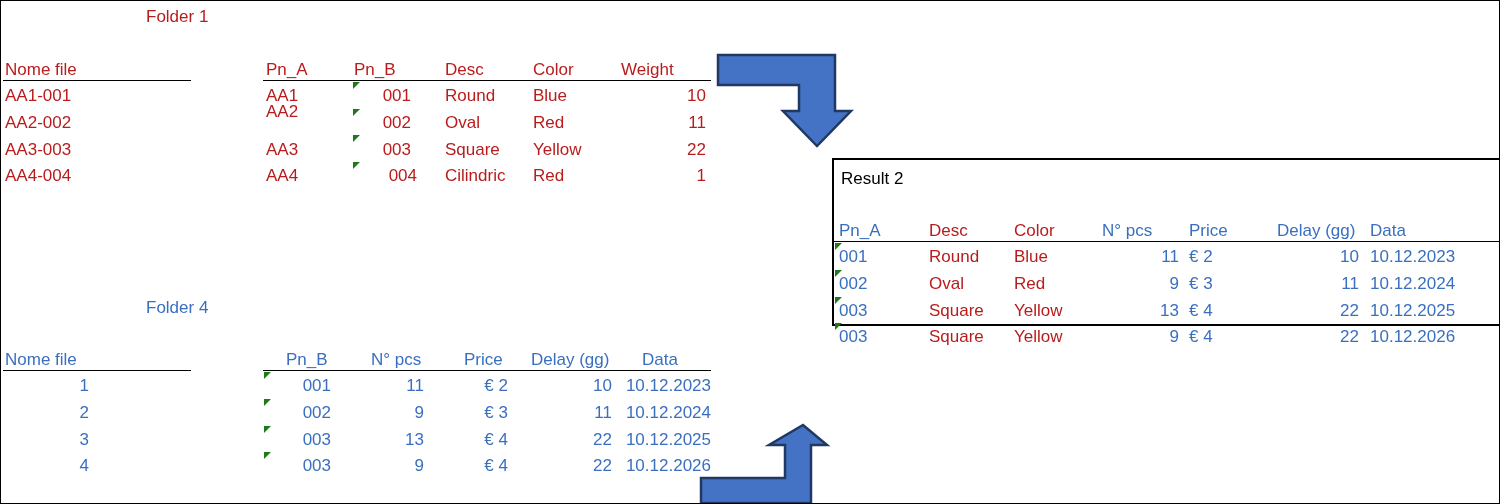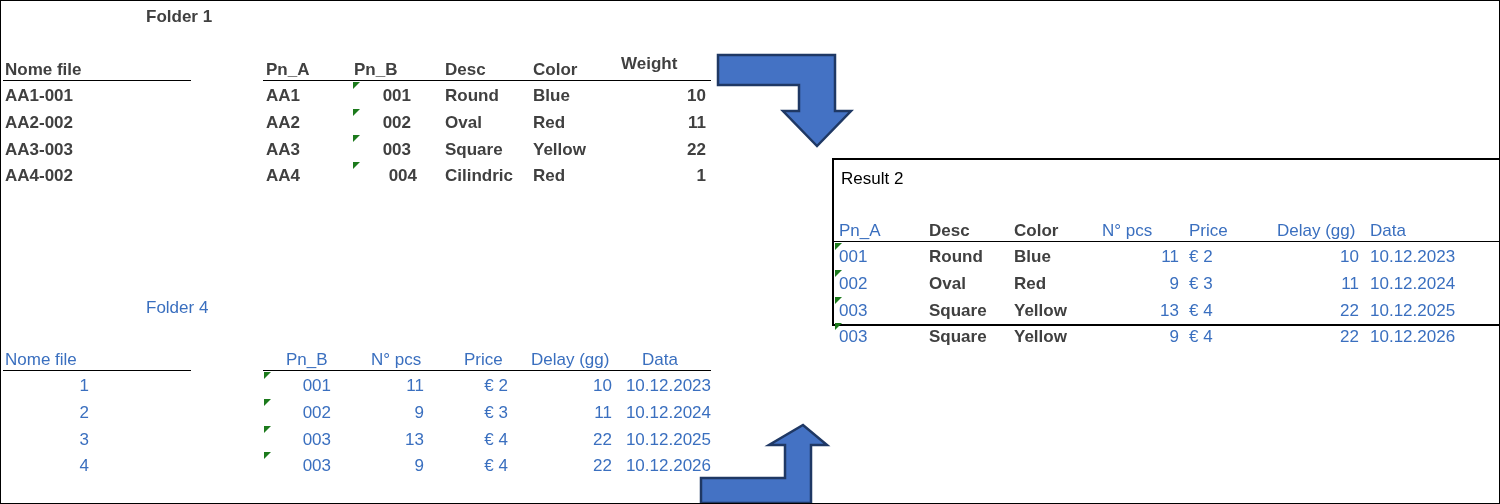--- a/index.html
+++ b/index.html
@@ -13,21 +13,21 @@
   #page {
     position: relative;
     width: 1500px;
     height: 504px;
     background: #ffffff;
     border: 1px solid #000000;
     box-sizing: border-box;
     overflow: hidden;
     font-size: 17px;
   }
-  .red  { color: #404040; font-weight: bold; }
+  .red  { color: #b91c1c; }
   .blue { color: #3A6FBF; }
   .blk  { color: #000000; }
 
   .cell {
     position: absolute;
     white-space: nowrap;
     line-height: 1;
     font-size: 17px;
     font-family: "Liberation Sans", sans-serif;
   }
@@ -65,38 +65,38 @@
 <div id="page">
 
   <div class="cell l red" style="left:145px; top:7px;">Folder 1</div>
 
   <div class="cell l red" style="left:4px; top:60px;">Nome file</div>
   <div class="rule" style="left:2px; top:79px; width:188px;"></div>
 
   <div class="cell l red" style="left:4px; top:86px;">AA1-001</div>
   <div class="cell l red" style="left:4px; top:113px;">AA2-002</div>
   <div class="cell l red" style="left:4px; top:140px;text-align:right;">AA3-003</div>
-  <div class="cell l red" style="left:4px; top:166px;">AA4-002</div>
+  <div class="cell l red" style="left:4px; top:166px;">AA4-004</div>
 
   <div class="cell l red" style="left:265px; top:60px;">Pn_A</div>
   <div class="cell l red" style="left:353px; top:60px;">Pn_B</div>
   <div class="cell l red" style="left:444px; top:60px;">Desc</div>
   <div class="cell l red" style="left:532px; top:60px;">Color</div>
-  <div class="cell l red" style="left:620px; top:54px;">Weight</div>
+  <div class="cell l red" style="left:620px; top:60px;">Weight</div>
   <div class="rule" style="left:262px; top:79px; width:448px;"></div>
 
   <div class="tri" style="left:352px; top:81px;"></div>
   <div class="cell l red" style="left:265px; top:86px;">AA1</div>
   <div class="cell r red" style="left:330px; top:86px; width:80px;">001</div>
   <div class="cell l red" style="left:444px; top:86px;">Round</div>
   <div class="cell l red" style="left:532px; top:86px;">Blue</div>
   <div class="cell r red" style="left:610px; top:86px; width:95px;">10</div>
 
   <div class="tri" style="left:352px; top:108px;"></div>
-  <div class="cell l red" style="left:265px; top:113px;">AA2</div>
+  <div class="cell l red" style="left:265px; top:102px;">AA2</div>
   <div class="cell r red" style="left:330px; top:113px; width:80px;">002</div>
   <div class="cell l red" style="left:444px; top:113px;">Oval</div>
   <div class="cell l red" style="left:532px; top:113px;">Red</div>
   <div class="cell r red" style="left:610px; top:113px; width:95px;">11</div>
 
   <div class="tri" style="left:352px; top:134px;"></div>
   <div class="cell l red" style="left:265px; top:140px;">AA3</div>
   <div class="cell r red" style="left:330px; top:140px; width:80px;">003</div>
   <div class="cell l red" style="left:444px; top:140px;">Square</div>
   <div class="cell l red" style="left:532px; top:140px;">Yellow</div>

